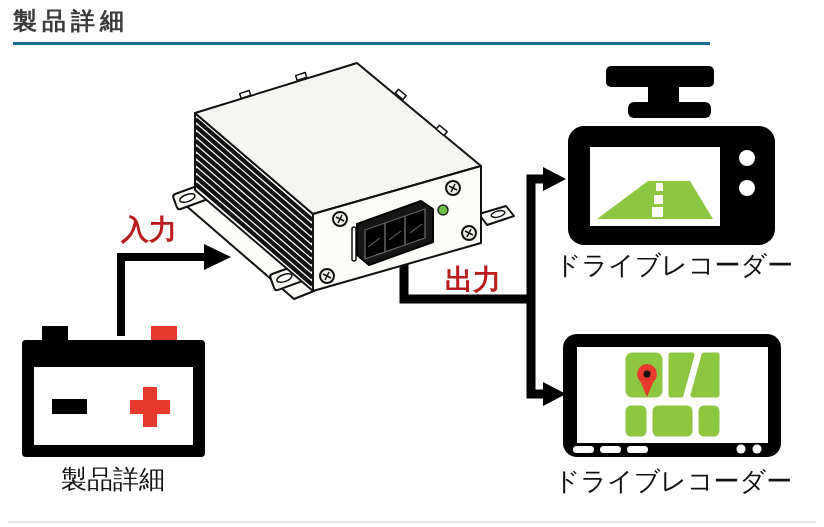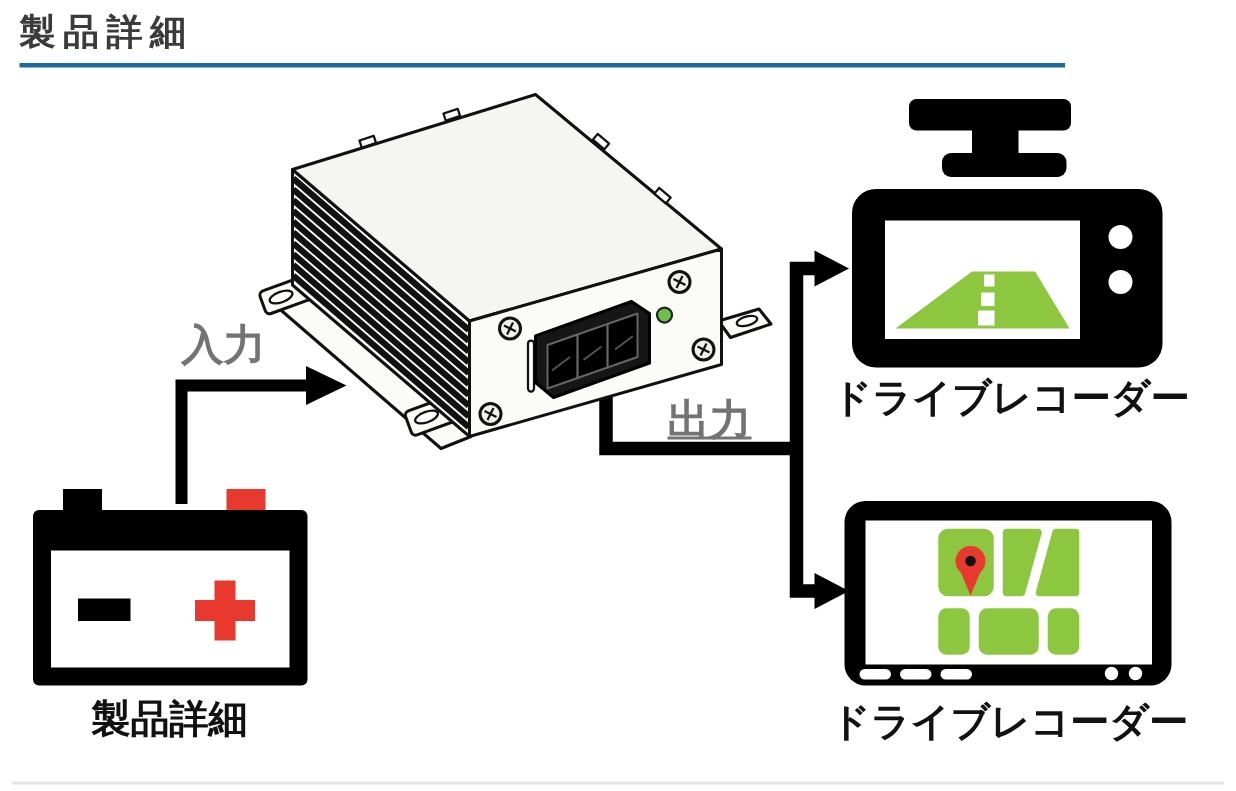--- a/index.html
+++ b/index.html
@@ -10,26 +10,26 @@
   }
   .abs{position:absolute;}
   #page-title{
     left:13px;top:5px;font-size:24px;font-weight:700;
     letter-spacing:5px;color:#3b3b3b;white-space:nowrap;
   }
   #title-underline{
     left:13px;top:42px;width:697px;height:3px;background:#1b6d99;
   }
   .flow-label{
-    font-weight:700;font-size:28px;color:#737373;white-space:nowrap;
+    font-weight:700;font-size:28px;color:#b91c1c;white-space:nowrap;
   }
   #input-label{left:121px;top:211px;}
-  #output-label{left:445px;top:261px;text-decoration:underline;}
+  #output-label{left:445px;top:261px;}
   .node-label{
-    font-weight:700;font-size:26px;color:#111;text-align:center;white-space:nowrap;
+    font-weight:400;font-size:26px;color:#111;text-align:center;white-space:nowrap;
   }
   #battery-label{left:20px;top:462px;width:186px;}
   #recorder-label{left:546px;top:248px;width:256px;}
   #nav-label{left:550px;top:464px;width:246px;}
   #bottom-divider{left:8px;top:521px;width:808px;height:2px;background:#e4e4e4;}
   svg{position:absolute;left:0;top:0;}
 </style>
 </head>
 <body>
 

